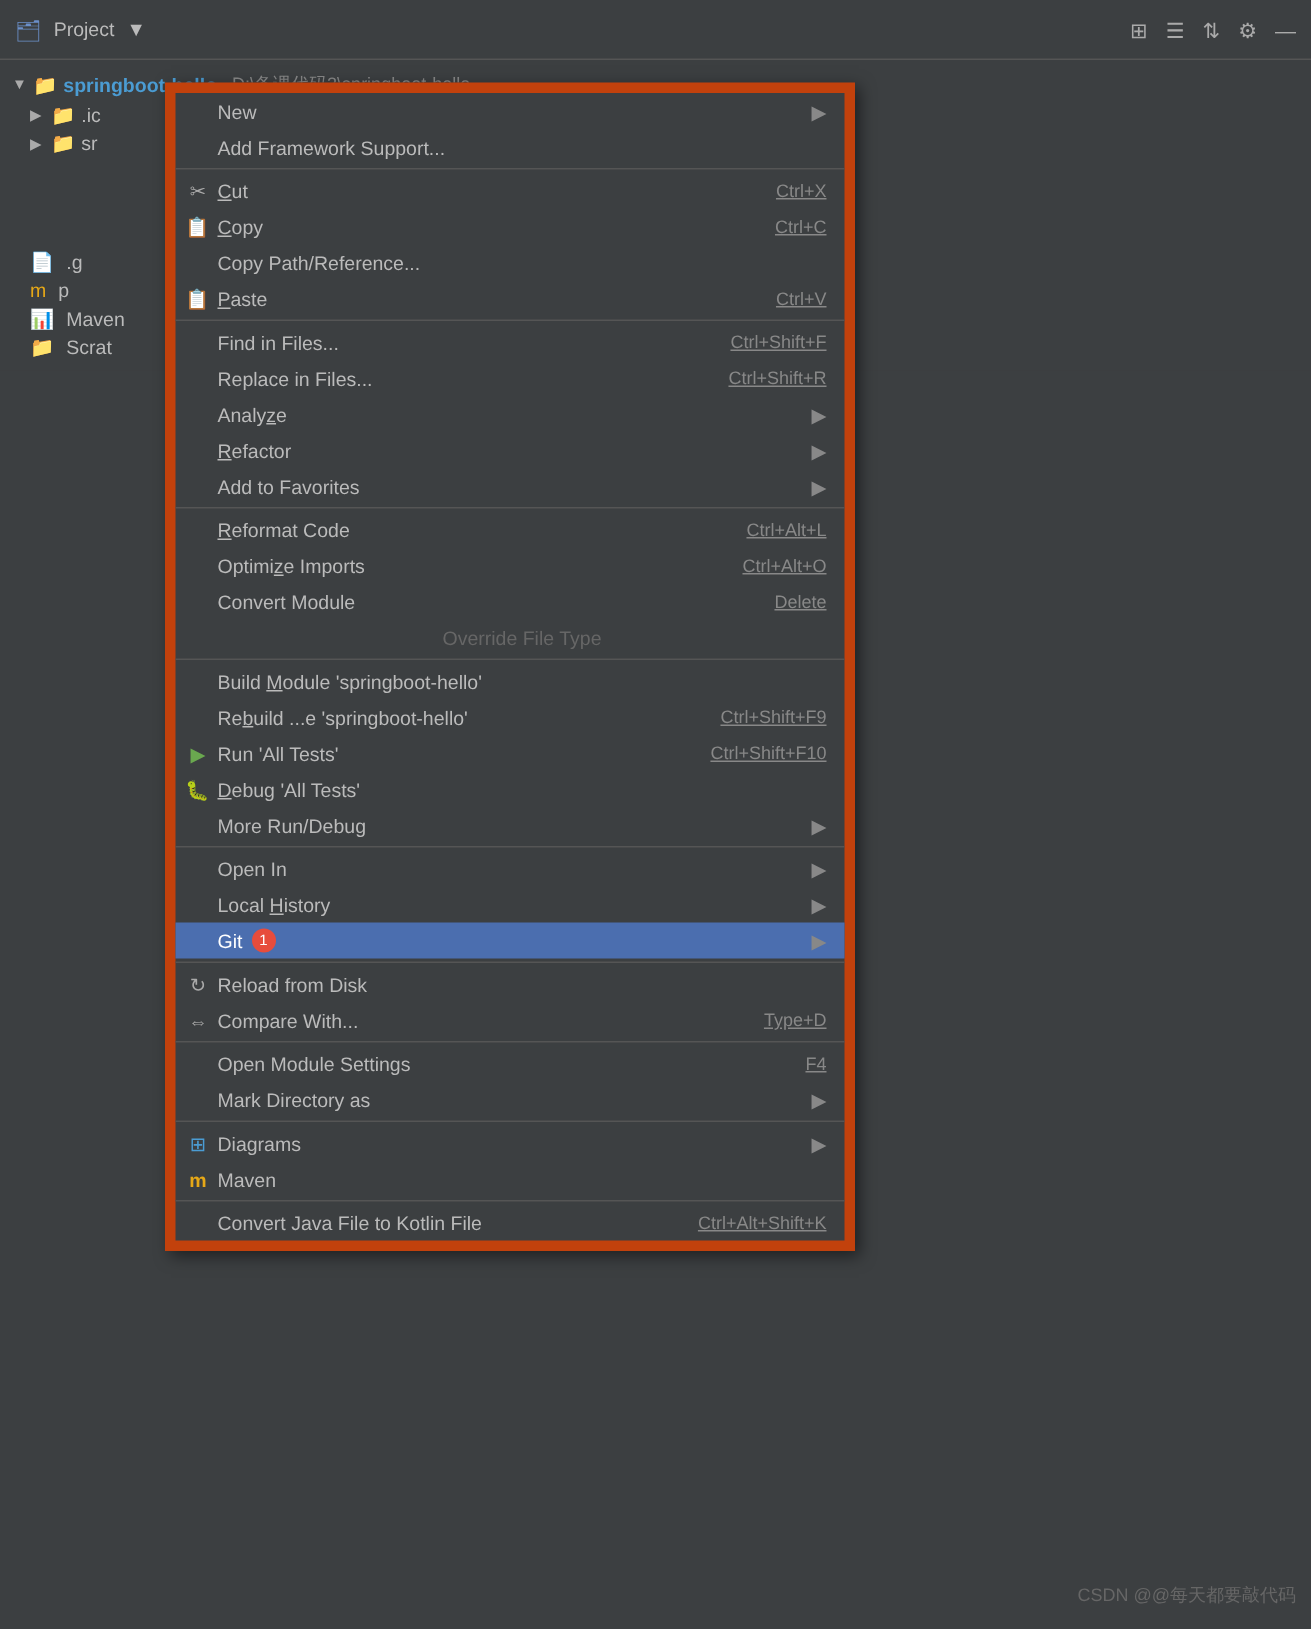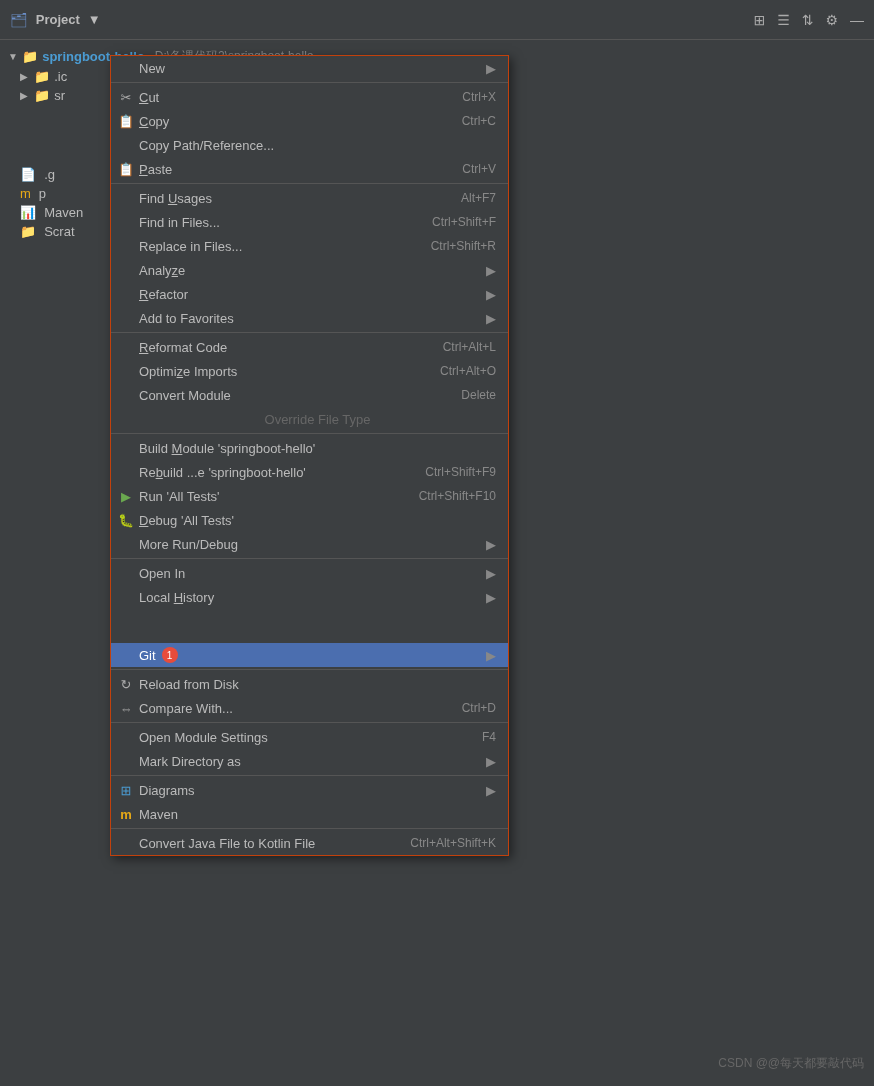--- a/index.html
+++ b/index.html
@@ -50,49 +50,49 @@
       gap: 4px;
     }
     .tree-indent-1 { padding-left: 20px; }
     .tree-expand { color: #aaa; font-size: 10px; width: 10px; }
 
     
     .context-menu {
       position: absolute;
       top: 55px;
       left: 110px;
-      width: 399px;
+      width: 460px;
       background: #3c3f41;
-      border: 1px solid #c2410c;
+      border: 7px solid #c2410c;
       box-shadow: 3px 3px 10px rgba(0,0,0,0.5);
       z-index: 100;
     }
     .menu-item {
       display: flex;
       align-items: center;
       padding: 4px 12px 4px 28px;
       color: #bbbbbb;
       cursor: pointer;
       position: relative;
       min-height: 24px;
     }
     .menu-item.disabled {
       color: #666;
       cursor: default;
       justify-content: center;
     }
     .menu-item.highlighted {
       background: #4b6eaf;
       color: #ffffff;
-      margin-top: 34px;
     }
     .menu-item .shortcut {
       margin-left: auto;
       color: #888;
       font-size: 12px;
+      text-decoration: underline;
     }
     .menu-item .arrow {
       margin-left: auto;
       color: #888;
     }
     .menu-item .icon-area {
       position: absolute;
       left: 6px;
       width: 18px;
       display: flex;
@@ -127,21 +127,21 @@
       right: 10px;
       color: #666;
       font-size: 12px;
     }
   </style>
 </head>
 <body>
 
 <div class="title-bar">
   <span style="color:#6b8fc9; font-size:14px;">🗂</span>
-  <span style="color:#bbbbbb; font-weight:bold;">Project</span>
+  <span style="color:#bbbbbb; font-weight:normal;">Project</span>
   <span style="color:#bbbbbb;">▼</span>
   <div class="title-bar-controls">
     <span>⊞</span>
     <span>☰</span>
     <span>⇅</span>
     <span>⚙</span>
     <span>—</span>
   </div>
 </div>
 
@@ -179,44 +179,43 @@
     <span style="color:#888; margin-right:4px;">📁</span>
     <span>Scrat</span>
   </div>
 </div>
 
 <div class="context-menu">
   <div class="menu-item">
     <span>New</span>
     <span class="arrow">▶</span>
   </div>
+  <div class="menu-item">
+    <span>Add Framework Support...</span>
+  </div>
   <div class="menu-divider"></div>
   <div class="menu-item">
     <span class="icon-area">✂</span>
     <span><span class="underline">C</span>ut</span>
     <span class="shortcut">Ctrl+X</span>
   </div>
   <div class="menu-item">
     <span class="icon-area">📋</span>
     <span><span class="underline">C</span>opy</span>
     <span class="shortcut">Ctrl+C</span>
   </div>
   <div class="menu-item">
     <span>Copy Path/Reference...</span>
   </div>
   <div class="menu-item">
     <span class="icon-area">📋</span>
     <span><span class="underline">P</span>aste</span>
     <span class="shortcut">Ctrl+V</span>
   </div>
   <div class="menu-divider"></div>
-  <div class="menu-item">
-    <span>Find <span class="underline">U</span>sages</span>
-    <span class="shortcut">Alt+F7</span>
-  </div>
   <div class="menu-item">
     <span>Find in Files...</span>
     <span class="shortcut">Ctrl+Shift+F</span>
   </div>
   <div class="menu-item">
     <span>Replace in Files...</span>
     <span class="shortcut">Ctrl+Shift+R</span>
   </div>
   <div class="menu-item">
     <span>Analy<span class="underline">z</span>e</span>
@@ -282,21 +281,21 @@
     <span class="arrow" style="margin-left:auto;">▶</span>
   </div>
   <div class="menu-divider"></div>
   <div class="menu-item">
     <span class="icon-area">↻</span>
     <span>Reload from Disk</span>
   </div>
   <div class="menu-item">
     <span class="icon-area">⇔</span>
     <span>Compare With...</span>
-    <span class="shortcut">Ctrl+D</span>
+    <span class="shortcut">Type+D</span>
   </div>
   <div class="menu-divider"></div>
   <div class="menu-item">
     <span>Open Module Settings</span>
     <span class="shortcut">F4</span>
   </div>
   <div class="menu-item">
     <span>Mark Directory as</span>
     <span class="arrow">▶</span>
   </div>

